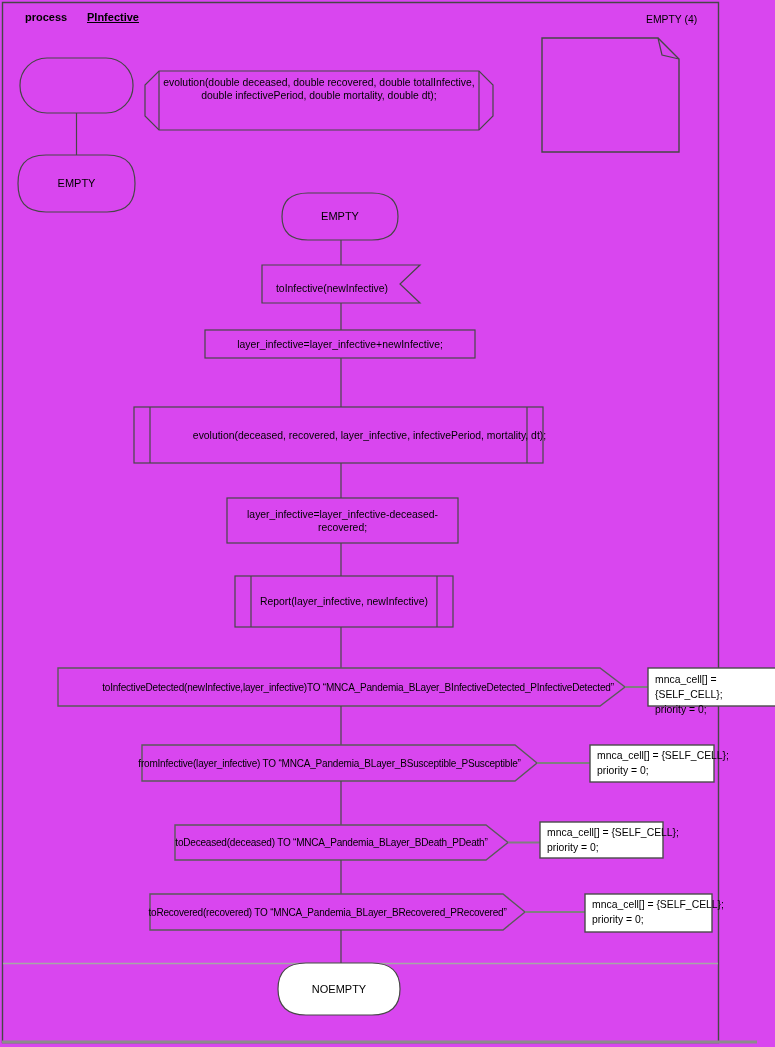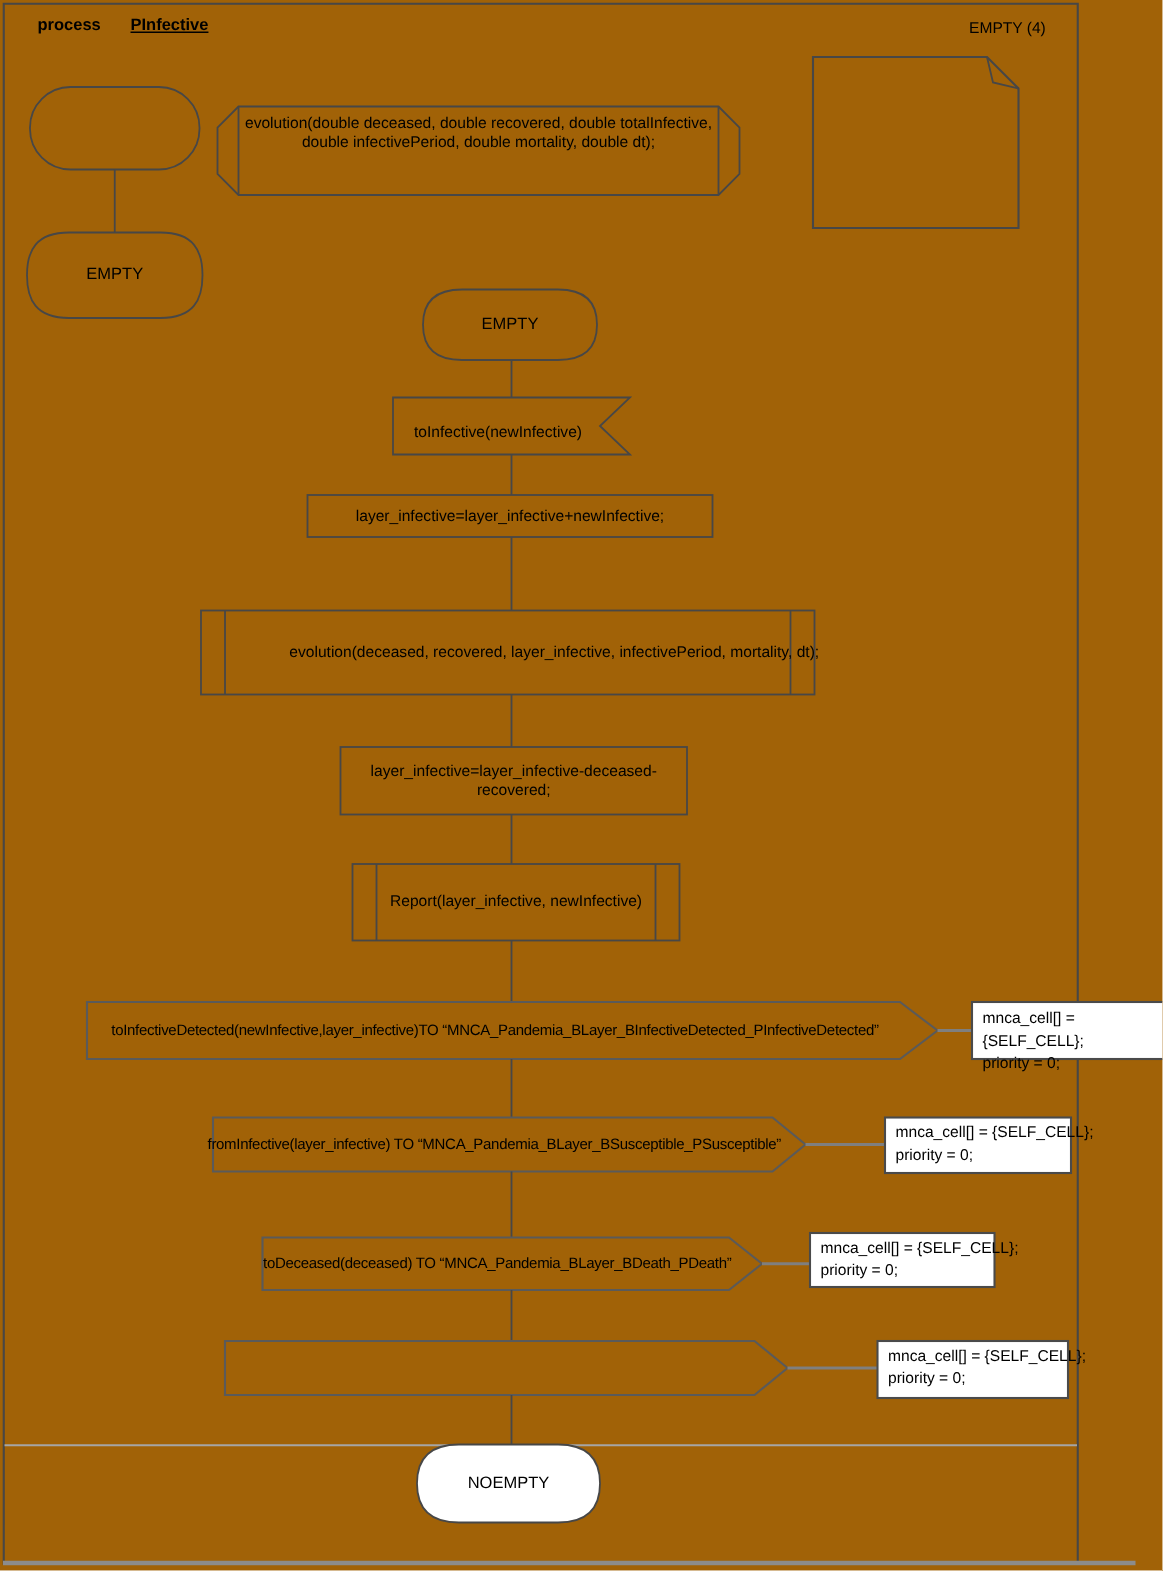--- a/index.html
+++ b/index.html
@@ -1,16 +1,16 @@
 <!DOCTYPE html>
 <html><head>
 <meta charset="utf-8">
 <style>
   html,body{margin:0;padding:0;background:#fff;}
-  #stage{position:relative;width:775px;height:1047px;background:#a16207;overflow:hidden;
+  #stage{position:relative;width:775px;height:1047px;background:#d946ef;overflow:hidden;
          font-family:"Liberation Sans", sans-serif;color:#000;}
   #shapes{position:absolute;left:0;top:0;width:775px;height:1047px;}
   .txt{position:absolute;font-size:10.4px;line-height:13px;color:#000;}
   .center{display:flex;align-items:center;justify-content:center;text-align:center;}
   .pre{white-space:pre-line;}
   .bold{font-weight:bold;font-size:11px;}
   .small{font-size:10.4px;line-height:11.6px;}
   .outtxt{font-size:10px;letter-spacing:-0.2px;white-space:nowrap;}
 </style>
 </head>
@@ -96,23 +96,24 @@
   <div class="txt center" style="left:262px;top:265px;width:140px;height:46px;">toInfective(newInfective)</div>
 
   <div class="txt center" style="left:205px;top:330px;width:270px;height:28px;">layer_infective=layer_infective+newInfective;</div>
 
   <div class="txt center" style="left:150px;top:407px;width:439px;height:56px;">evolution(deceased, recovered, layer_infective, infectivePeriod, mortality, dt);</div>
 
   <div class="txt center" style="left:227px;top:498px;width:231px;height:45px;">layer_infective=layer_infective-deceased-recovered;</div>
 
   <div class="txt center" style="left:251px;top:576px;width:186px;height:51px;">Report(layer_infective, newInfective)</div>
 
-  <div class="txt center outtxt" style="left:58px;top:668px;width:544px;height:38px;">toInfectiveDetected(newInfective,layer_infective)TO “MNCA_Pandemia_BLayer_BInfectiveDetected_PInfectiveDetected”</div>
+  <div class="txt center outtxt" style="left:58px;top:668px;width:544px;height:38px;padding-left:28px;">toInfectiveDetected(newInfective,layer_infective)TO “MNCA_Pandemia_BLayer_BInfectiveDetected_PInfectiveDetected”</div>
   <div class="txt center outtxt" style="left:142px;top:745px;width:375px;height:36px;">fromInfective(layer_infective) TO “MNCA_Pandemia_BLayer_BSusceptible_PSusceptible”</div>
   <div class="txt center outtxt" style="left:175px;top:825px;width:313px;height:35px;">toDeceased(deceased) TO “MNCA_Pandemia_BLayer_BDeath_PDeath”</div>
+  <div class="txt center outtxt" style="left:150px;top:894px;width:355px;height:36px;">toRecovered(recovered) TO “MNCA_Pandemia_BLayer_BRecovered_PRecovered”</div>
 
   <div class="txt pre" style="left:655px;top:672px;line-height:15px;">mnca_cell[] = {SELF_CELL};
 priority = 0;</div>
   <div class="txt pre" style="left:597px;top:748px;line-height:15px;">mnca_cell[] = {SELF_CELL};
 priority = 0;</div>
   <div class="txt pre" style="left:547px;top:825px;line-height:15px;">mnca_cell[] = {SELF_CELL};
 priority = 0;</div>
   <div class="txt pre" style="left:592px;top:897px;line-height:15px;">mnca_cell[] = {SELF_CELL};
 priority = 0;</div>
 

